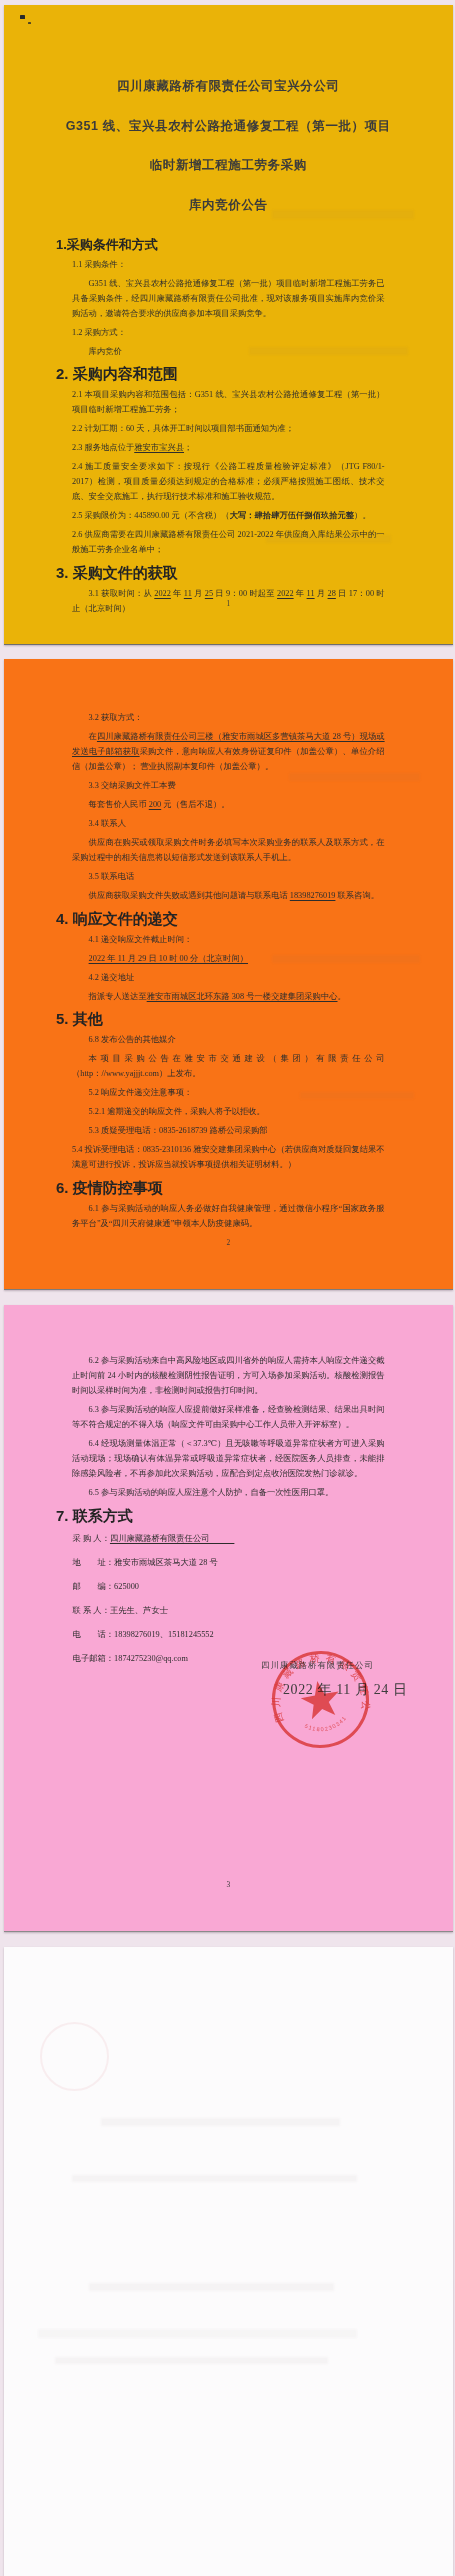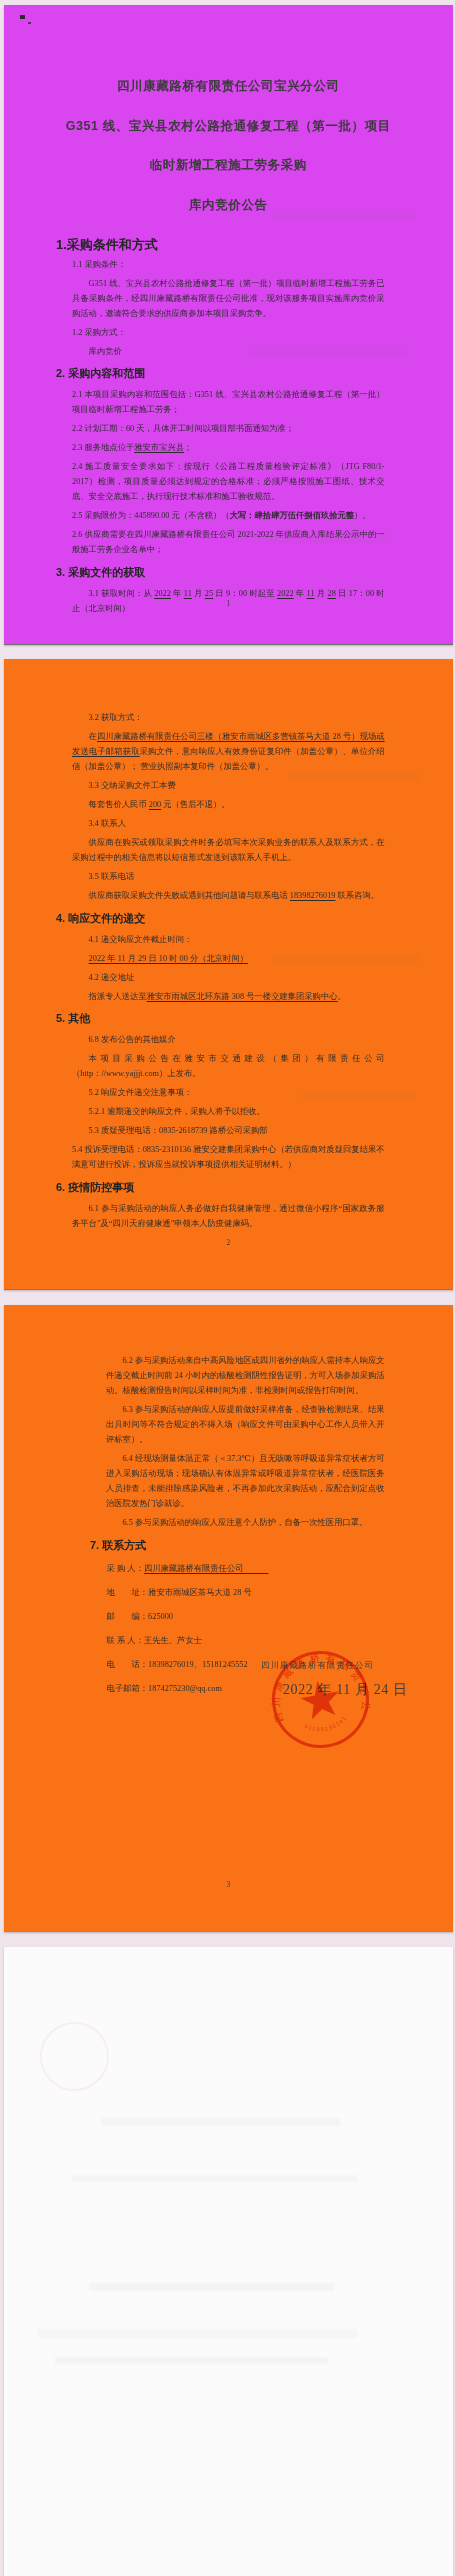--- a/index.html
+++ b/index.html
@@ -8,38 +8,38 @@
     background:#efe4ec;
     font-family:"Liberation Serif","DejaVu Serif",serif;
     -webkit-font-smoothing:antialiased;
   }
   .canvas{position:absolute;inset:0;overflow:hidden;}
   .page{
     position:absolute;left:4px;right:3.4px;
     box-shadow:0 0.6px 1.7px rgba(60,40,60,.28);
     overflow:hidden;
   }
-  #page-1{top:4.6px;height:639px;background:#d946ef;border-bottom:1.1px solid #6e6e6e;}
+  #page-1{top:4.6px;height:639px;background:#eab308;border-bottom:1.1px solid #6e6e6e;}
   #page-2{top:659px;height:630px;background:#f97316;border-bottom:1.1px solid #7c7c7c;}
-  #page-3{top:1305px;height:626px;background:#f97316;border-bottom:1.1px solid #8a8a8a;padding-left:34px;}
+  #page-3{top:1305px;height:626px;background:#f9a8d4;border-bottom:1.1px solid #8a8a8a;}
   #page-4{top:1947px;height:629px;background:#fcfbfc;}
   .page-content{padding:0 52px;}
   #page-1 .page-content{padding-top:74px;}
   #page-2 .page-content{padding-top:47px;}
   #page-3 .page-content{padding-top:44px;}
 
   .doc-title{
     text-align:center;
     font-family:"Liberation Sans","DejaVu Sans",sans-serif;
     font-weight:bold;color:#3b3b3b;font-size:12.5px;line-height:15.4px;
     margin-bottom:24.5px;letter-spacing:0.6px;
   }
   .sec-heading{
     font-family:"Liberation Sans","DejaVu Sans",sans-serif;
-    font-weight:bold;color:#242424;font-size:11px;line-height:13.7px;
+    font-weight:bold;color:#242424;font-size:15px;line-height:13.7px;
     margin:8.5px 0 6.3px;
   }
   .sec-heading.small{font-size:13px;margin:5.7px 0 4.6px;}
   .para{
     font-size:8.3px;line-height:15px;color:#2d2d2d;
     margin:4px 16px;text-align:justify;
   }
   .para.indent{text-indent:2em;}
   .para .u{text-decoration:underline;text-underline-offset:1.7px;}
   .para .b{font-weight:bold;}

